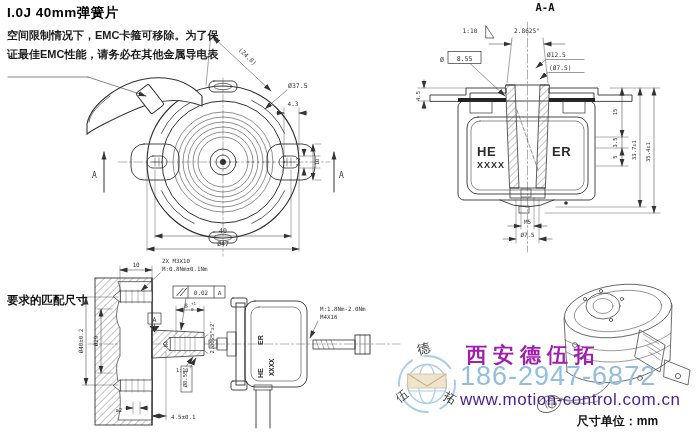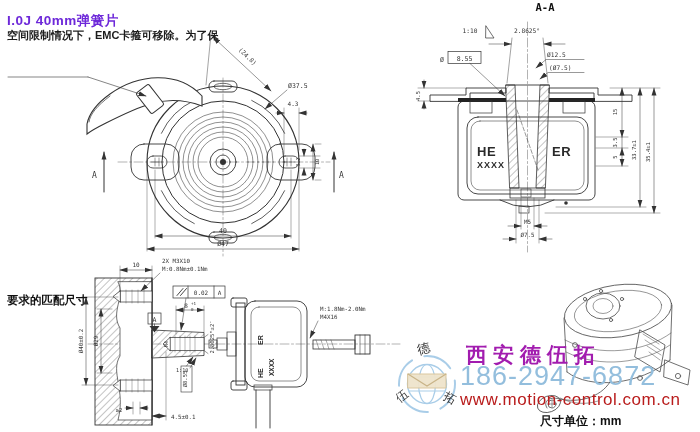--- a/index.html
+++ b/index.html
@@ -1,27 +1,27 @@
 <!DOCTYPE html>
 <html><head>
 <meta charset="utf-8">
 <style>
   html,body{margin:0;padding:0;background:#e8e8e8;}
   #stage{position:relative;width:700px;height:432px;background:#ffffff;overflow:hidden;
          font-family:"Liberation Sans",sans-serif;}
   #stage svg{position:absolute;left:0;top:0;}
   .abs{position:absolute;}
-  .title{left:7px;top:4px;font-size:13.5px;font-weight:bold;color:#6d28d9;letter-spacing:.5px;margin-top:8px;}
+  .title{left:7px;top:4px;font-size:13.5px;font-weight:bold;color:#000000;letter-spacing:.5px;}
   .note{left:7px;top:26px;width:216px;font-size:11px;color:#1c1c1c;font-weight:600;}
   .note div{height:18.5px;line-height:18.5px;white-space:nowrap;}
   .mating-title{left:7px;top:262px;font-size:11.5px;font-weight:bold;color:#111;margin-top:31px;}
   .wm-company{left:466px;top:341px;font-size:21px;font-weight:bold;color:#a21caf;letter-spacing:6px;}
   .wm-phone{left:460px;top:361px;font-size:27px;color:#93bedd;letter-spacing:1px;text-align:center;}
-  .wm-url{left:460px;top:390px;font-size:17px;color:#b91c1c;letter-spacing:.5px;}
-  .units{left:540px;top:413px;width:155px;text-align:left;font-size:12px;font-weight:bold;color:#111;}
+  .wm-url{left:460px;top:390px;font-size:17px;color:#4c1d95;letter-spacing:.5px;}
+  .units{left:540px;top:413px;width:155px;text-align:center;font-size:12px;font-weight:bold;color:#111;}
   text.d{font-family:"DejaVu Sans Mono",monospace;fill:#333;}
   text.logo{font-family:"Liberation Sans",sans-serif;font-weight:bold;fill:#2a2a2a;}
   text.aa{font-family:"DejaVu Sans Mono",monospace;font-weight:bold;fill:#111;}
 </style>
 </head>
 <body>
 
 <div id="stage">
 
 <svg width="700" height="432" viewBox="0 0 700 432" stroke="#333" fill="none" stroke-width="0.9" stroke-linecap="round">
@@ -334,19 +334,20 @@
     <path d="M549,404 h6 M552,401 v6" stroke-width="0.55"></path>
     <path d="M560,398 C572,404 586,405 598,401" stroke-width="0.55"></path>
     <path d="M665,360 L690,370 L688,385 L664,377 Z"></path>
     <circle cx="678" cy="376" r="2.6"></circle>
   </g>
 </svg>
 
   <div class="abs title">I.0J 40mm弹簧片</div>
   <div class="abs note">
     <div>空间限制情况下，EMC卡箍可移除。为了保</div>
+    <div>证最佳EMC性能，请务必在其他金属导电表</div>
   </div>
   <div class="abs mating-title">要求的匹配尺寸</div>
   <div class="abs wm-company">西安德伍拓</div>
   <div class="abs wm-phone">186-2947-6872</div>
   <div class="abs wm-url">www.motion-control.com.cn</div>
   <div class="abs units">尺寸单位：mm</div>
 </div>
 
 </body></html>

